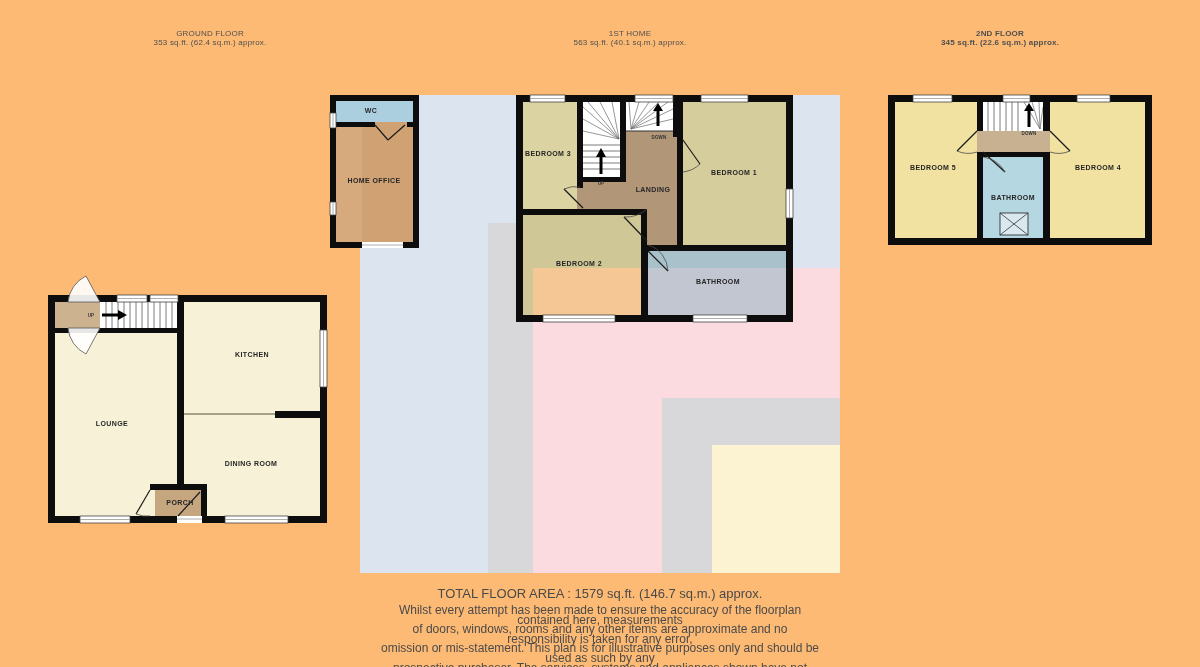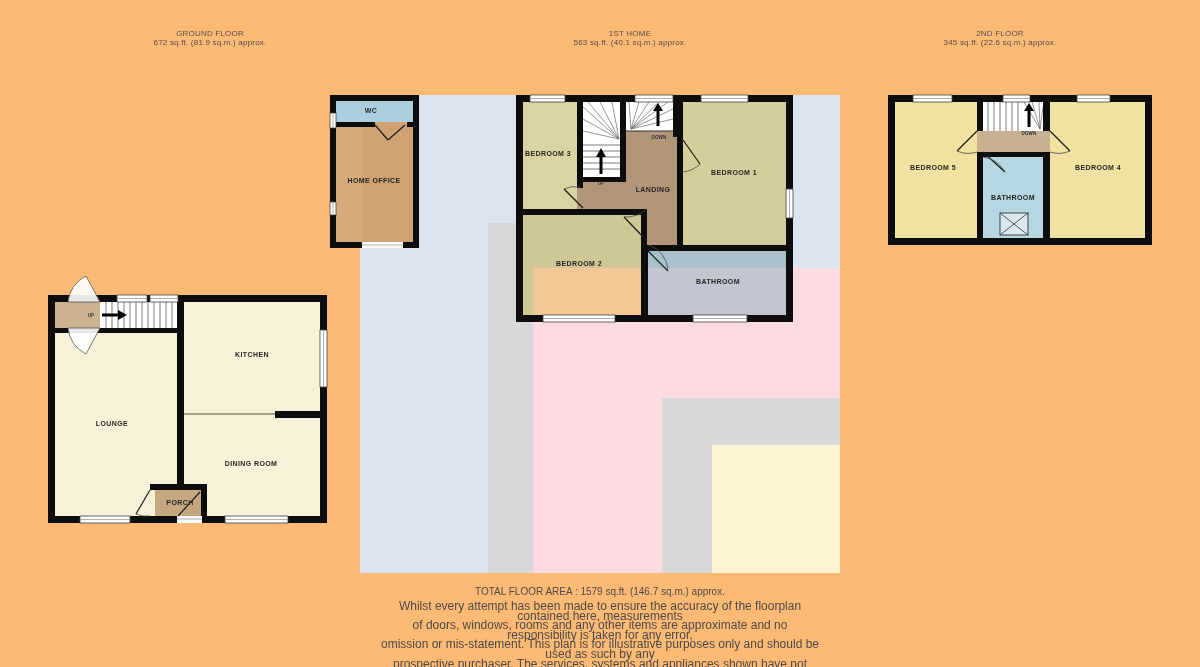--- a/index.html
+++ b/index.html
@@ -12,44 +12,44 @@
   svg{overflow:visible;display:block;}
   .room-label{font-size:7px;font-weight:bold;fill:#262626;letter-spacing:.4px;}
   .tiny-label{font-size:4.5px;font-weight:bold;fill:#333;letter-spacing:.2px;}
   text{text-anchor:middle;dominant-baseline:middle;}
   .tread{stroke:#5a5a5a;stroke-width:0.8;}
   .fanline{stroke:#6a6a6a;stroke-width:0.7;}
   .leaf{stroke:#1c1c1c;stroke-width:1.2;fill:none;}
   .arc{stroke:#4a4a4a;stroke-width:0.8;fill:none;}
   .doorfan{fill:#ffffff;fill-opacity:.9;stroke:#555;stroke-width:0.8;}
   #footer{position:absolute;left:380px;top:586px;width:440px;text-align:center;color:#4a4a4a;}
-  #footer .total{font-size:10px;margin-bottom:5px;}
+  #footer .total{font-size:13px;margin-bottom:5px;}
   #footer .disclaimer{font-size:12px;line-height:9.6px;white-space:pre-line;}
 </style>
 </head>
 <body>
 
 <div id="stage">
 
   <div class="bg" style="left:360px;top:95px;width:480px;height:478px;background:#dce5ef;"></div>
   <div class="bg" style="left:488px;top:223px;width:45px;height:350px;background:#d8d8da;"></div>
   <div class="bg" style="left:533px;top:268px;width:307px;height:305px;background:#fbdbe0;"></div>
   <div class="bg" style="left:662px;top:398px;width:178px;height:47px;background:#d8d8da;"></div>
   <div class="bg" style="left:662px;top:445px;width:50px;height:128px;background:#d8d8da;"></div>
   <div class="bg" style="left:712px;top:445px;width:128px;height:128px;background:#fcf3d2;"></div>
 
   <div class="floor-title" style="left:50px;top:29px;">
     <div>GROUND FLOOR</div>
-    <div>672 sq.ft. (81.9 sq.m.) approx.</div>
+    <div>353 sq.ft. (62.4 sq.m.) approx.</div>
   </div>
   <div class="floor-title" style="left:470px;top:29px;">
     <div>1ST HOME</div>
     <div>563 sq.ft. (40.1 sq.m.) approx.</div>
   </div>
-  <div class="floor-title" style="left:840px;top:29px;">
+  <div class="floor-title" style="left:840px;top:29px;font-weight:bold;">
     <div>2ND FLOOR</div>
     <div>345 sq.ft. (22.6 sq.m.) approx.</div>
   </div>
 
   <div class="plan" style="left:330px;top:95px;">
     <svg width="89" height="153" viewBox="0 0 89 153">
       <rect x="0" y="0" width="89" height="153" fill="#0d0d0d"></rect>
       <rect x="6" y="6" width="77" height="21" fill="#abcfdf"></rect>
       <rect x="6" y="27" width="77" height="5" fill="#0d0d0d"></rect>
       <rect x="45" y="27" width="32" height="5" fill="#cfa173"></rect>

